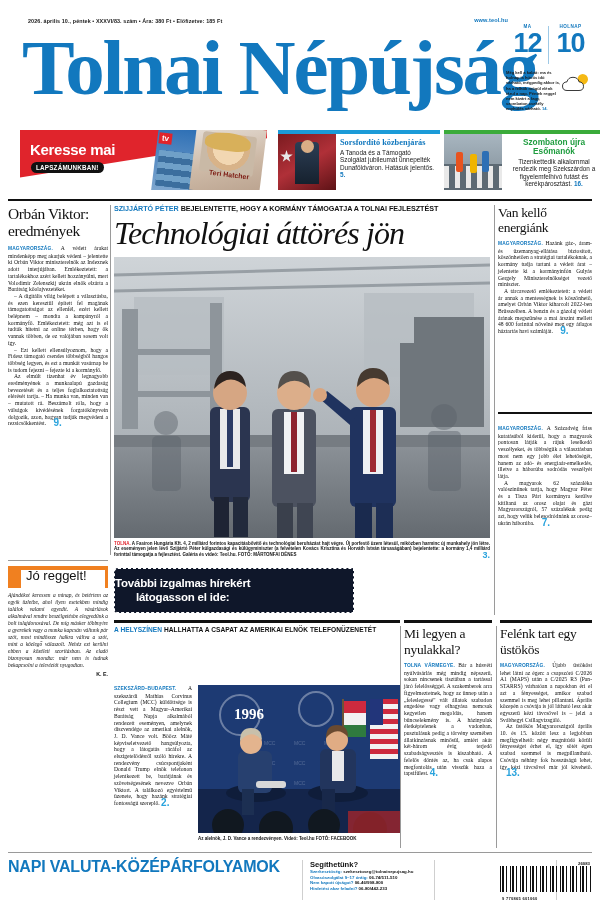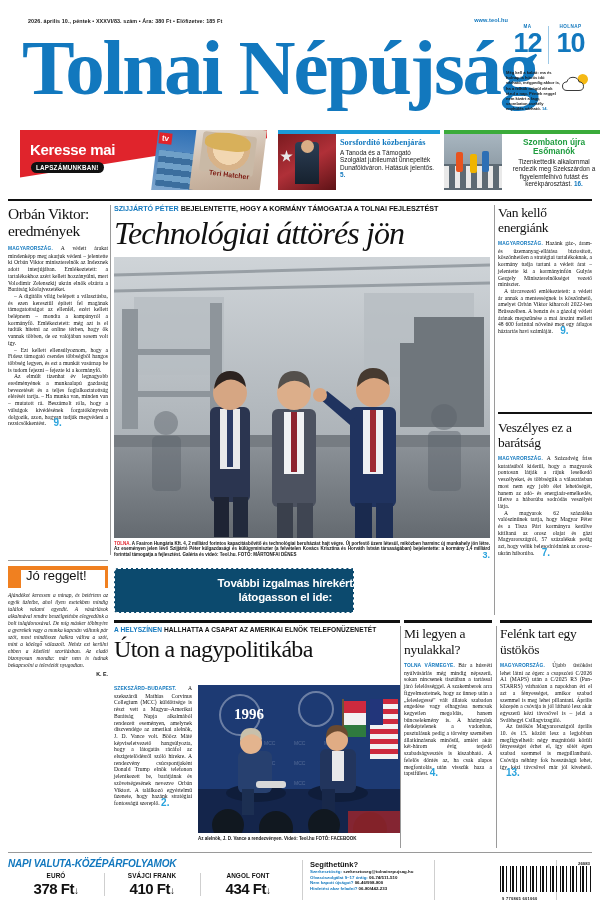--- a/index.html
+++ b/index.html
@@ -115,22 +115,22 @@
   .jr-corner{position:absolute;left:0;top:0;width:100px;height:22px;}
   .jr-corner:before{content:"";position:absolute;left:0;top:0;width:13px;height:22px;background:#f08020;}
   .jr-corner:after{content:"";position:absolute;left:0;top:0;width:100px;height:3.5px;background:#f08020;}
   .jr-corner .rt{position:absolute;right:0;top:0;width:3.5px;height:22px;background:#f08020;}
   .joregg h3{position:absolute;left:18px;top:1px;margin:0;font-size:13px;line-height:18px;font-family:"Liberation Sans",sans-serif;font-weight:400;}
   .jr-body{margin-top:26px;font-family:"Liberation Serif",serif;font-style:italic;font-size:5.4px;line-height:7px;text-align:justify;}
   .jr-sign{text-align:right;font-weight:700;font-style:normal;font-size:5.3px;margin-top:2px;font-family:"Liberation Sans",sans-serif;}
 
   
   .teol{position:absolute;left:114px;top:568px;width:376px;height:45px;}
-  .teol-left{position:absolute;left:0;top:0;width:240px;height:45px;background:#0c4a6e;
-      border:1.6px dashed #ffffff;box-sizing:border-box;border-radius:4px 0 0 4px;display:flex;align-items:center;justify-content:flex-end;}
+  .teol-left{position:absolute;left:0;top:0;width:240px;height:45px;background:#0f172a;
+      border:1.6px dashed #ffffff;box-sizing:border-box;border-radius:4px 0 0 4px;display:flex;align-items:center;justify-content:flex-start;}
   .teol-left span{color:#fff;font-size:11.5px;font-weight:700;line-height:13.5px;text-align:center;letter-spacing:-.2px;}
   .teol-right{position:absolute;left:238px;top:0;width:138px;height:45px;background:#f08020;border-radius:0 6px 6px 0;}
   .teol-shield{position:absolute;left:12px;top:8px;width:20px;height:24px;background:#fff;
       clip-path:polygon(0 0,100% 0,100% 62%,50% 100%,0 62%);}
   .teol-shield i{position:absolute;left:9px;top:0;width:3px;height:17px;background:#f08020;}
   .teol-name{position:absolute;left:36px;top:5px;color:#fff;font-size:17px;font-weight:700;letter-spacing:-.6px;}
   .teol-sub{position:absolute;left:37px;top:25px;color:#fff;font-size:6.2px;font-weight:700;line-height:7.4px;letter-spacing:.2px;}
   .bot-rule{position:absolute;background:#111;height:2.6px;}
   .botC{left:114px;width:286px;top:626px;position:absolute;}
   .botC .kicker{font-size:6.6px;}
@@ -142,21 +142,21 @@
 
   .botR1{position:absolute;left:404px;top:626px;width:88px;}
   .botR2{position:absolute;left:500px;top:626px;width:92px;}
   .botR1 h2,.botR2 h2{margin:0;font-size:13.5px;line-height:15.5px;letter-spacing:-.3px;}
   .botR1 .body,.botR2 .body{margin-top:5px;}
 
   
   .footer{position:absolute;left:0;top:856px;width:600px;height:49px;background:#fff;}
   .f-sep{position:absolute;top:4px;width:1px;height:40px;background:#cfcfcf;}
   .fx{position:absolute;left:8px;top:2px;width:288px;}
-  .fx-title{font-size:10px;font-weight:700;color:#1278be;letter-spacing:-.2px;font-style:italic;}
+  .fx-title{font-size:16px;font-weight:700;color:#1278be;letter-spacing:-.2px;}
   .fx-row{display:flex;margin-top:3px;}
   .fx-cell{flex:1;text-align:center;position:relative;}
   .fx-cell+.fx-cell:before{content:"";position:absolute;left:0;top:1px;bottom:1px;width:1px;background:#cfcfcf;}
   .fx-name{font-size:6.4px;font-weight:700;letter-spacing:.1px;}
   .fx-val{font-size:15px;font-weight:700;letter-spacing:-.5px;margin-top:1px;}
   .fx-val .arr{font-size:10px;font-weight:400;}
 
   .help{position:absolute;left:310px;top:4px;width:120px;}
   .help-t{font-size:7.6px;font-weight:700;}
   .help-l{font-size:4.4px;line-height:5.6px;font-weight:700;color:#111;}
@@ -362,21 +362,20 @@
     <h2 class="serif-h">Van kellő energiánk</h2>
     <div class="body">
       <p class="first"><span class="dateline">MAGYARORSZÁG.</span> <span>Hazánk gáz-, áram- és üzemanyag-ellátása biztosított, köszönhetően a stratégiai tartalékoknak, a kormány tudja tartani a védett árat – jelentette ki a kormányinfón Gulyás Gergely Miniszterelnökséget vezető miniszter.</span></p>
       <p><span>A tárcavezető emlékeztetett: a védett ár annak a mentességnek is köszönhető, amelyet Orbán Viktor kiharcolt 2022-ben Brüsszelben. A benzin és a gázolaj védett árának megszűnése a mai árszint mellett 48 600 forinttal növelné meg egy átlagos háztartás havi számláját.</span> <span class="pagemark">9.</span></p>
     </div>
   </div>
 
   <div class="rule" style="left:498px;top:412px;width:94px;height:2.4px;"></div>
 
   <div class="colR2">
-    <h2 class="serif-h">Veszélyes ez a barátság</h2>
     <div class="body">
       <p class="first"><span class="dateline">MAGYARORSZÁG.</span> <span>A Századvég friss kutatásából kiderül, hogy a magyarok pontosan látják a rájuk leselkedő veszélyeket, és többségük a választásban most nem egy jobb élet lehetőségét, hanem az adó- és energiaár-emelkedés, illetve a háborúba sodródás veszélyét látja.</span></p>
       <p><span>A magyarok 62 százaléka valószínűnek tartja, hogy Magyar Péter és a Tisza Párt kormányra kerülve kitiltaná az orosz olajat és gázt Magyarországról, 57 százalékuk pedig azt, hogy velük belesodródnánk az orosz–ukrán háborúba.</span> <span class="pagemark">7.</span></p>
     </div>
   </div>
 
   <div class="rule" style="left:8px;top:560px;width:100px;height:1.2px;background:#9a9a9a;"></div>
   <div class="joregg">
     <div class="jr-corner">
         <div class="rt"></div>
@@ -398,21 +397,20 @@
   <div class="bot-rule" style="left:404px;top:620px;width:88px;"></div>
   <div class="bot-rule" style="left:500px;top:620px;width:92px;"></div>
   <div class="rule" style="left:400px;top:626px;width:1px;height:222px;background:#9a9a9a;"></div>
   <div class="rule" style="left:496px;top:626px;width:1px;height:222px;background:#9a9a9a;"></div>
 
   <div class="botC">
     <div class="kicker">
       <span class="hl">A HELYSZÍNEN</span>
       <span>HALLHATTA A CSAPAT AZ AMERIKAI ELNÖK TELEFONÜZENETÉT</span>
     </div>
-    <h2 class="serif-h">Úton a nagypolitikába</h2>
   </div>
 
   <div class="botC-cols">
     <div class="botC-text body">
       <p class="first"><span class="dateline">SZEKSZÁRD–BUDAPEST.</span> <span>A szekszárdi Mathias Corvinus Collegium (MCC) küldöttsége is részt vett a Magyar–Amerikai Barátság Napja alkalmából rendezett eseményen, amelynek díszvendége az amerikai alelnök, J. D. Vance volt. Böőcz Máté képviseletvezető hangsúlyozta, hogy a látogatás rácáfol az elszigetelődésről szóló hírekre. A rendezvény csúcspontjaként Donald Trump elnök telefonon jelentkezett be, barátjának és szövetségesének nevezve Orbán Viktort. A találkozó egyértelmű üzenete, hogy hazánk stratégiai fontosságú szereplő.</span> <span class="pagemark">2.</span></p>
     </div>
 
     <div class="botC-photo">
       <svg viewBox="0 0 202 148" width="202" height="148" preserveAspectRatio="none">
         <rect width="202" height="148" fill="#1d3a73"></rect>
@@ -500,34 +498,20 @@
   </div>
 
   <div class="rule" style="left:8px;top:852px;width:584px;height:1.2px;background:#9a9a9a;"></div>
   <div class="footer">
     <div class="f-sep" style="left:302px;"></div>
     <div class="f-sep" style="left:434px;"></div>
     <div class="f-sep" style="left:556px;"></div>
 
     <div class="fx">
       <div class="fx-title">NAPI VALUTA-KÖZÉPÁRFOLYAMOK</div>
-      <div class="fx-row">
-        <div class="fx-cell">
-          <div class="fx-name">EURÓ</div>
-          <div class="fx-val"><span>378 Ft</span><span class="arr">↓</span></div>
-        </div>
-        <div class="fx-cell">
-          <div class="fx-name">SVÁJCI FRANK</div>
-          <div class="fx-val"><span>410 Ft</span><span class="arr">↓</span></div>
-        </div>
-        <div class="fx-cell">
-          <div class="fx-name">ANGOL FONT</div>
-          <div class="fx-val"><span>434 Ft</span><span class="arr">↓</span></div>
-        </div>
-      </div>
     </div>
 
     <div class="help">
       <div class="help-t">Segíthetünk?</div>
       <div class="help-l"><b>Szerkesztőség:</b><span> szekesztoseg@tolnainepujsag.hu</span></div>
       <div class="help-l"><b>Olvasószolgálat 9–17 óráig:</b><span> 06-74/511-510</span></div>
       <div class="help-l"><b>Nem kapott újságot?</b><span> 06-46/998-800</span></div>
       <div class="help-l"><b>Hirdetést akar feladni?</b><span> 06-80/442-233</span></div>
     </div>
 

